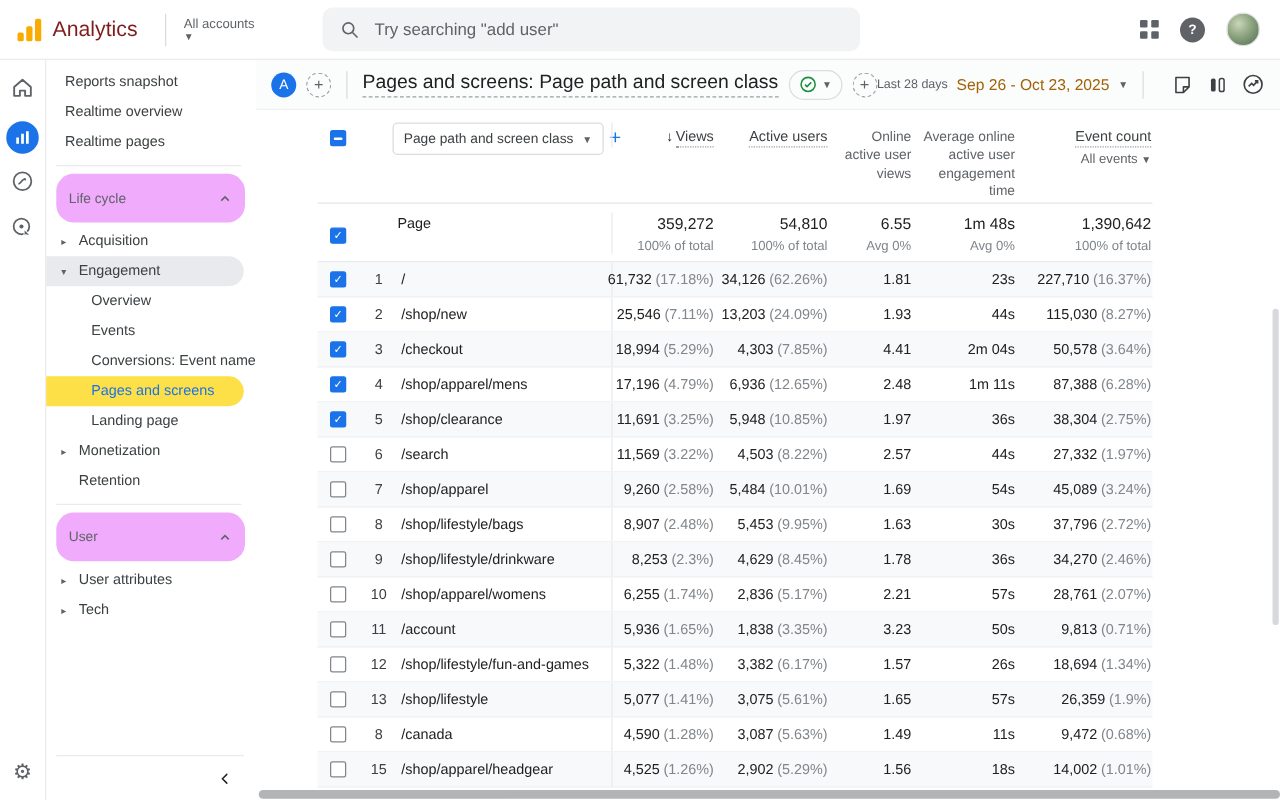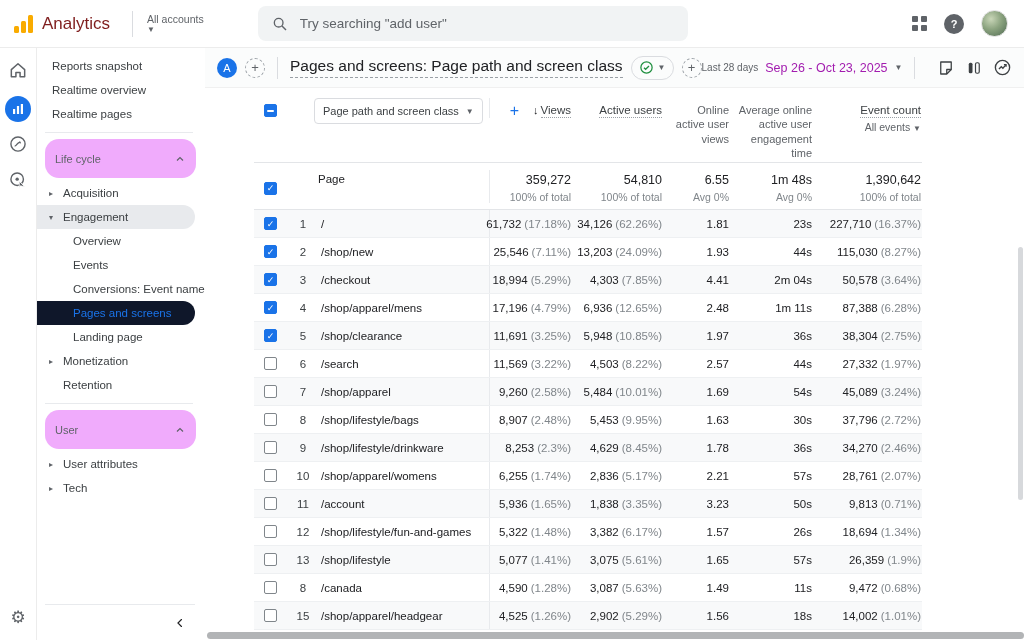--- a/index.html
+++ b/index.html
@@ -34,53 +34,53 @@
   .sidebar{width:168px;padding-top:6px;font-size:11.5px;color:#3c4043;position:relative}
   .s-item{height:24px;display:flex;align-items:center;cursor:pointer;white-space:nowrap}
   .s-top{padding-left:15px}
   .s-div{height:1px;background:#e8eaed;margin:6px 12px 6px 8px}
   .s-section{height:39px;margin:3px 9px 3px 8px;background:#f0abfc;border-radius:14px;
     display:flex;align-items:center;justify-content:space-between;padding:0 10px;color:#5f6368;font-size:11px;cursor:pointer}
   .s-parent{padding-left:12px;gap:6px}
   .s-parent .arr{font-size:8px;color:#5f6368;width:8px}
   .s-parent.hl{background:#e8eaed;border-radius:0 14px 14px 0;margin-right:10px}
   .s-child{padding-left:36px}
-  .s-child.active{background:#0f172a;color:#1a73e8;border-radius:0 14px 14px 0;margin-right:10px}
+  .s-child.active{background:#fde047;color:#1a73e8;border-radius:0 14px 14px 0;margin-right:10px}
   .s-plain{padding-left:26px}
   .sidebar-footer{position:absolute;bottom:0;left:8px;right:10px;height:36px;border-top:1px solid #e8eaed;
     display:flex;align-items:center;justify-content:flex-end;padding-right:8px}
   
   .main{flex:1;position:relative;background:#fff}
   .report-header{height:40px;display:flex;align-items:center;padding:0 8px 0 12px;background:#fbfcfc;border-bottom:1px solid #f0f0f0}
   .a-chip{width:20px;height:20px;border-radius:50%;background:#1a73e8;color:#fff;font-size:11px;font-weight:500;
     display:flex;align-items:center;justify-content:center;flex:none}
   .add-circle{width:20px;height:20px;border-radius:50%;border:1px dashed #9aa0a6;color:#5f6368;font-size:13px;
     display:flex;align-items:center;justify-content:center;margin-left:8px;flex:none;cursor:pointer}
   .rh-div{width:1px;height:22px;background:#dadce0;margin:0 12px;flex:none}
   .report-title{font-size:15.5px;color:#202124;border-bottom:1px dashed #9aa0a6;padding-bottom:2px;white-space:nowrap;cursor:text}
   .check-pill{display:flex;align-items:center;gap:4px;border:1px solid #dadce0;border-radius:13px;height:24px;
     padding:0 7px;margin-left:8px;flex:none;cursor:pointer}
   .caret-s{font-size:8px;color:#5f6368}
   .date-area{margin-left:auto;display:flex;align-items:center;gap:7px;flex:none;cursor:pointer}
   .date-label{font-size:10px;color:#5f6368;font-weight:500}
-  .date-value{font-size:12.5px;color:#a21caf}
+  .date-value{font-size:12.5px;color:#a16207}
   .rh-icons{display:flex;align-items:center;gap:10px;margin-left:10px;flex:none}
   .rh-icons svg{display:block;cursor:pointer}
   
   .table{margin:4px 0 0 49px;width:668px}
   .thead,.total-row,.trow{display:grid;grid-template-columns:34px 30px 171px 82px 91px 67px 83px 109px}
   .thead{min-height:70px;align-items:start;padding-top:6px}
   .cb{width:13px;height:13px;border:1.5px solid #80868b;border-radius:2px;display:flex;align-items:center;
     justify-content:center;cursor:pointer;flex:none;background:#fff}
   .cb.checked{background:#1a73e8;border-color:#1a73e8;color:#fff;font-size:9px;font-weight:bold}
   .cb.ind{background:#1a73e8;border-color:#1a73e8}
   .cb.ind::after{content:"";width:7px;height:2px;background:#fff;border-radius:1px}
   .c-check{display:flex;justify-content:flex-start;padding-left:10px;align-items:center;height:100%}
   .thead .c-check{padding-top:6px;align-items:flex-start}
-  .dim-cell{grid-column:2/4;display:flex;align-items:flex-start;gap:27px;padding-left:26px}
+  .dim-cell{grid-column:2/4;display:flex;align-items:flex-start;gap:5px;padding-left:26px}
   .dim-pill{display:flex;align-items:center;border:1px solid #dadce0;border-radius:4px;height:26px;padding:0 8px;
     font-size:11px;color:#3c4043;gap:7px;cursor:pointer;white-space:nowrap}
   .plus-blue{color:#1a73e8;font-size:16px;line-height:26px;cursor:pointer}
   .hc{text-align:right;font-size:11px;color:#5f6368;line-height:1.3;padding-top:5px;padding-left:8px;cursor:pointer}
   .hc .u-dot{color:#3c4043;font-size:11.5px;border-bottom:1px dotted #9aa0a6;padding-bottom:1px}
   .hc .sort{color:#202124;font-size:11px;margin-right:2px}
   .hsub{display:block;margin-top:3px;color:#5f6368;font-size:10.5px;white-space:nowrap}
   .bl{border-left:1px solid #e8eaed}
   .total-row{border-top:1px solid #e3e5e8;border-bottom:1px solid #e3e5e8;padding:7px 0 6px;align-items:start}
   .total-label{grid-column:3;font-size:11.5px;color:#202124;padding-top:3px}

